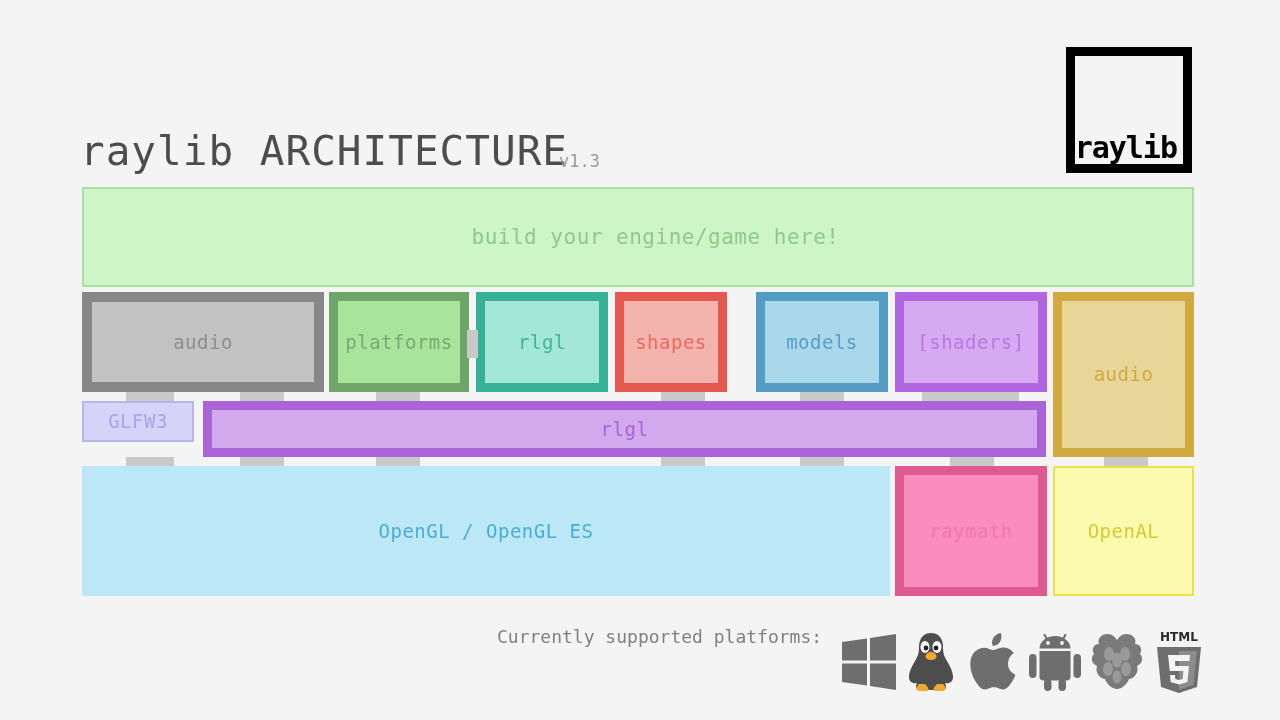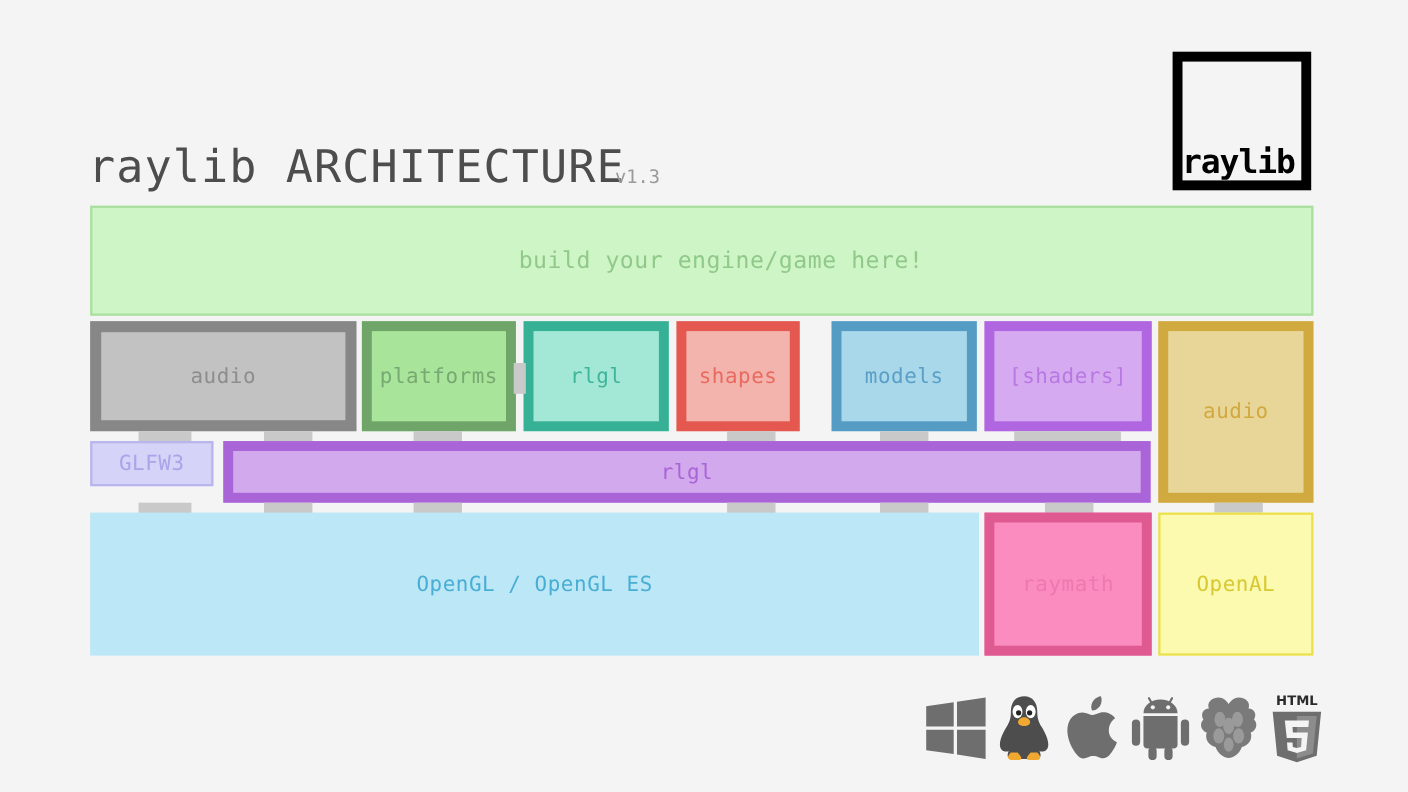--- a/index.html
+++ b/index.html
@@ -229,20 +229,21 @@
   <div class="block mod mod-opengl">
     <span class="lbl">OpenGL / OpenGL ES</span>
   </div>
   <div class="block mod mod-raymath">
     <span class="lbl">raymath</span>
   </div>
   <div class="block mod mod-openal">
     <span class="lbl">OpenAL</span>
   </div>
 
+  <div class="platforms-label">Currently supported platforms:</div>
 
   <div class="plat-icons">
 
     <div class="plat-icon">
       <svg width="58" height="58" viewBox="0 0 58 58">
         <path fill="#6e6e6e" d="M2 9 L27 5.5 L27 27.5 L2 27.5 Z"></path>
         <path fill="#6e6e6e" d="M30 5 L56 1 L56 27.5 L30 27.5 Z"></path>
         <path fill="#6e6e6e" d="M2 30.5 L27 30.5 L27 52.5 L2 49 Z"></path>
         <path fill="#6e6e6e" d="M30 30.5 L56 30.5 L56 57 L30 53 Z"></path>
       </svg>

